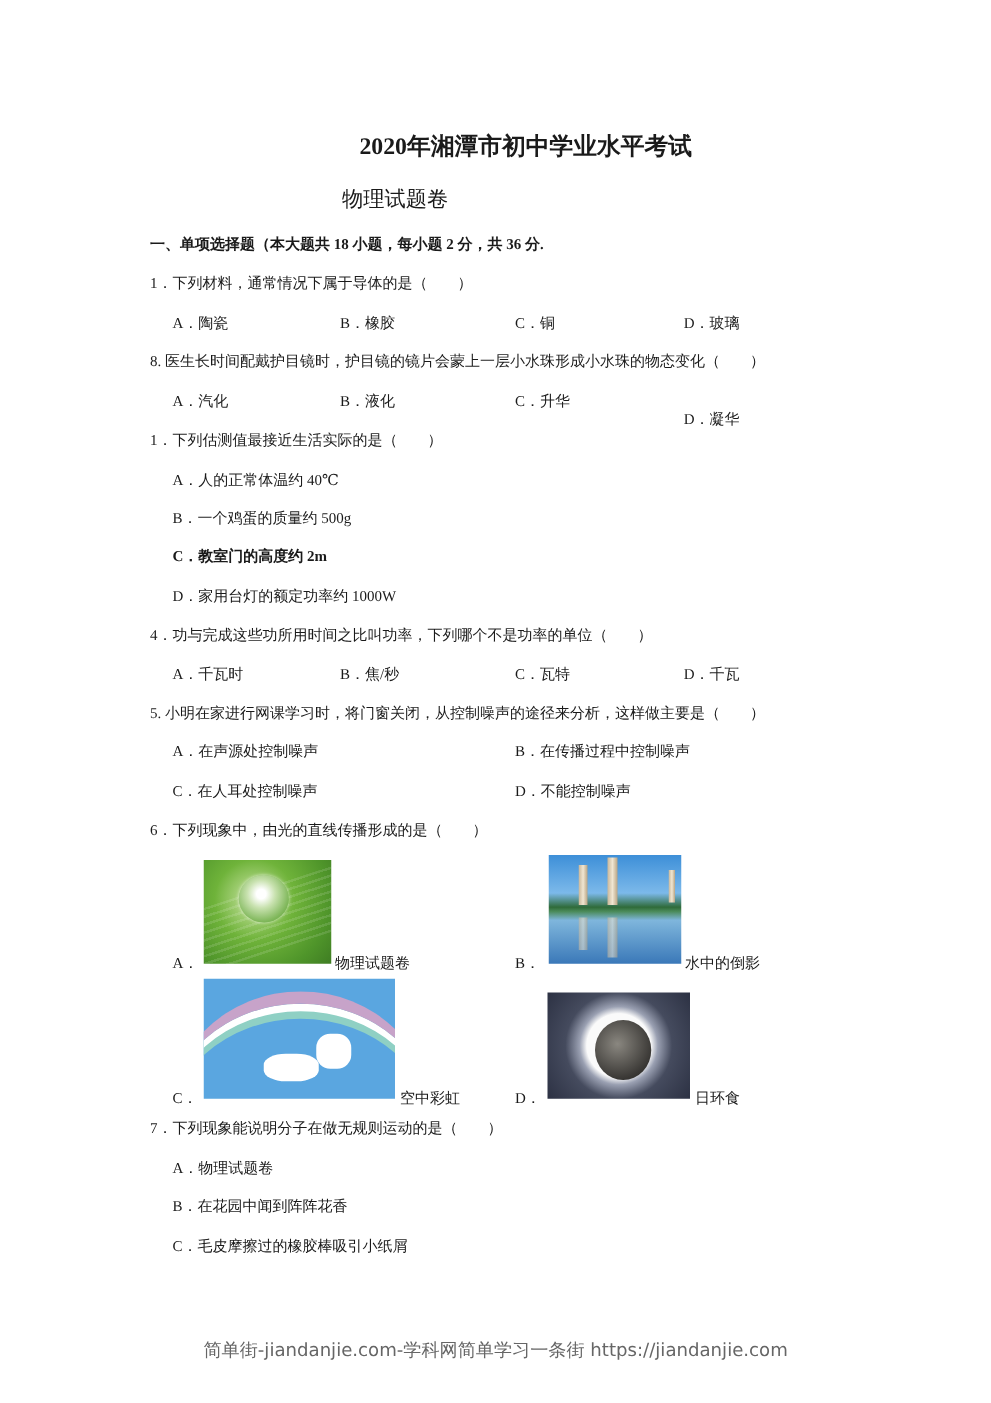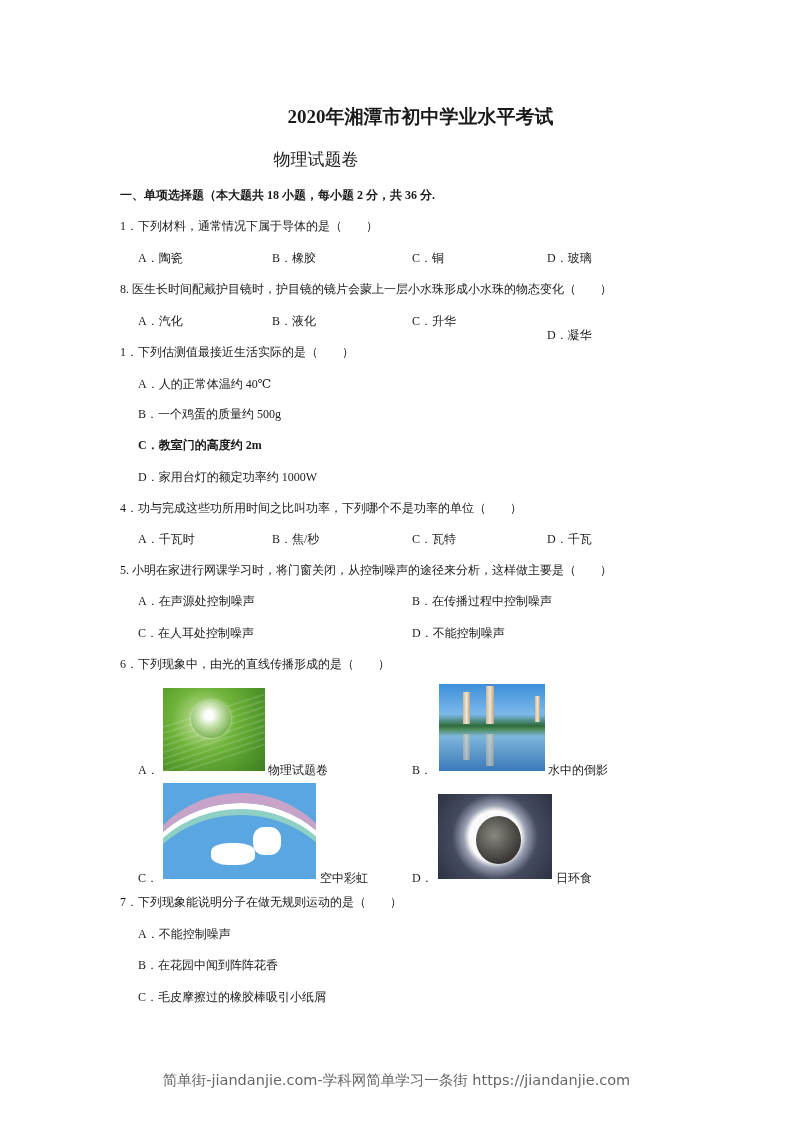--- a/index.html
+++ b/index.html
@@ -94,18 +94,18 @@
   <div class="abs line" style="left:138px; top:870px;">C．</div>
   <div class="abs line" style="left:320px; top:870px;">空中彩虹</div>
 
   <div class="img eclipse" style="left:438px; top:794px; width:114px; height:85px;">
     <div class="moon"></div>
   </div>
   <div class="abs line" style="left:412px; top:870px;">D．</div>
   <div class="abs line" style="left:556px; top:870px;">日环食</div>
 
   <div class="abs line" style="left:120px; top:894px;">7．下列现象能说明分子在做无规则运动的是（　　）</div>
-  <div class="abs line" style="left:138px; top:926px;">A．不能控制噪声</div>
+  <div class="abs line" style="left:138px; top:926px;">A．物理试题卷</div>
   <div class="abs line" style="left:138px; top:957px;">B．在花园中闻到阵阵花香</div>
   <div class="abs line" style="left:138px; top:989px;">C．毛皮摩擦过的橡胶棒吸引小纸屑</div>
 
   <div class="abs footer" style="top:1071px;">简单街-jiandanjie.com-学科网简单学习一条街 https://jiandanjie.com</div>
 </div>
 
 </body></html>

